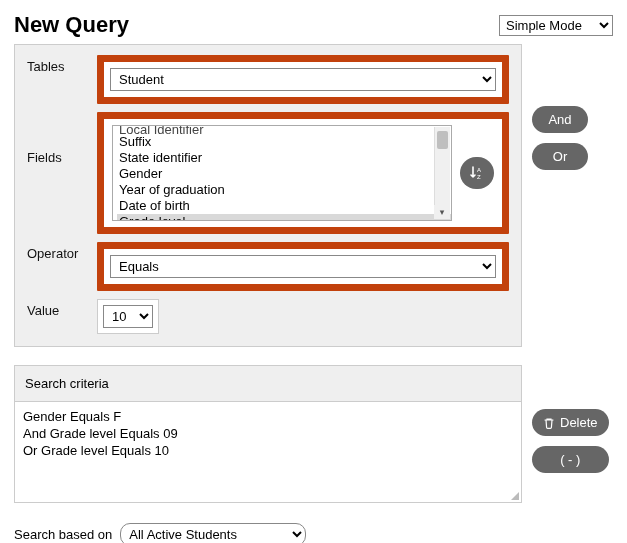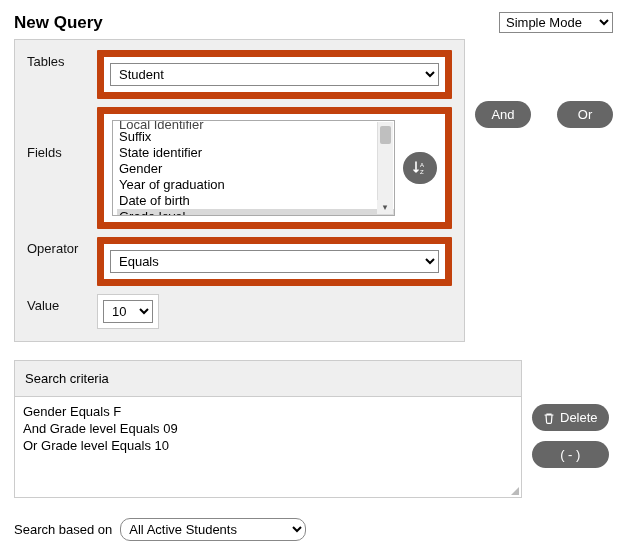--- a/index.html
+++ b/index.html
@@ -12,21 +12,21 @@
     background: #fff;
     width: 627px;
   }
   .wrap { padding: 12px 14px; }
   .header-row {
     display: flex;
     justify-content: space-between;
     align-items: center;
     margin-bottom: 6px;
   }
-  .title { font-weight: bold; font-size: 17px; }
+  .title { font-weight: bold; font-size: 22px; }
   select {
     font: inherit;
     font-size: 13px;
     padding: 2px 4px;
     border: 1px solid #888;
     background: #fff;
   }
   .mode-select { width: 114px; padding:1px 2px;}
   .panels { display: flex; gap: 10px; align-items: flex-start; }
   .main-panel {
@@ -110,21 +110,21 @@
     border-radius: 999px;
     padding: 6px 11px;
     font: inherit;
     font-size: 13px;
     cursor: pointer;
     min-height: 26px;
     white-space: nowrap;
   }
   .pill-btn.round { width: 34px; height: 32px; padding:0; }
   .pill-btn.lg { padding: 8px 18px; font-size: 14px; }
-  .side-btns { display: flex; flex-direction: row; gap: 26px; margin-top: 62px;}
+  .side-btns { display: flex; flex-direction: column; gap: 10px; margin-top: 62px;}
   .side-btns .pill-btn { min-width: 56px; justify-content:center;}
   .op-select { width: 100%; }
   .val-select { width: 50px; }
   .val-white { display:inline-block; background:#fff; border:1px solid #ccc; padding:5px; }
 
   .criteria-row { display: flex; gap: 10px; align-items: flex-start; margin-top: 18px; }
   .criteria-panel {
     width: 508px;
     border: 1px solid #ccc;
   }

